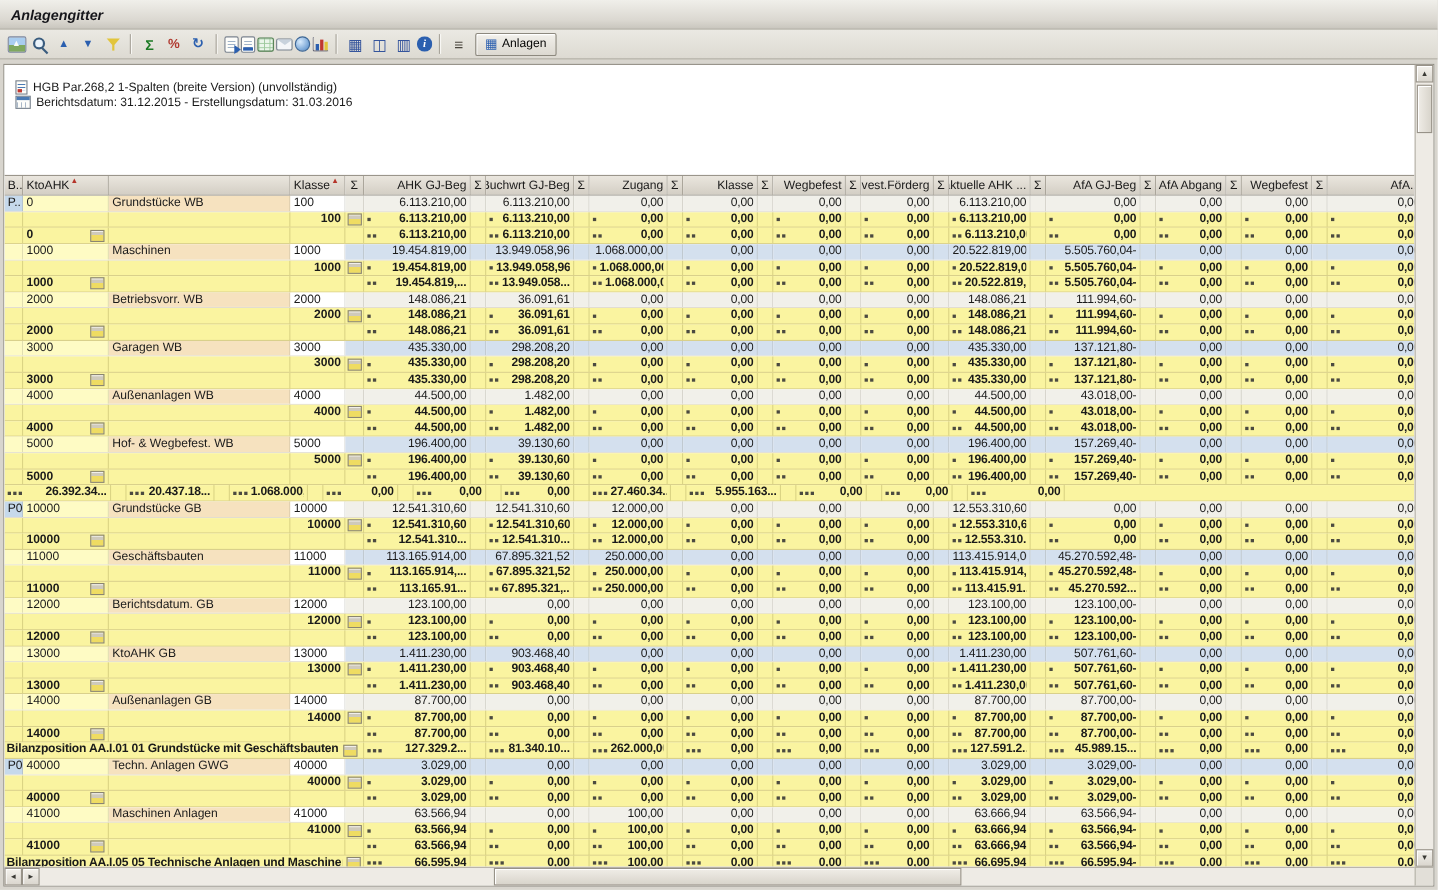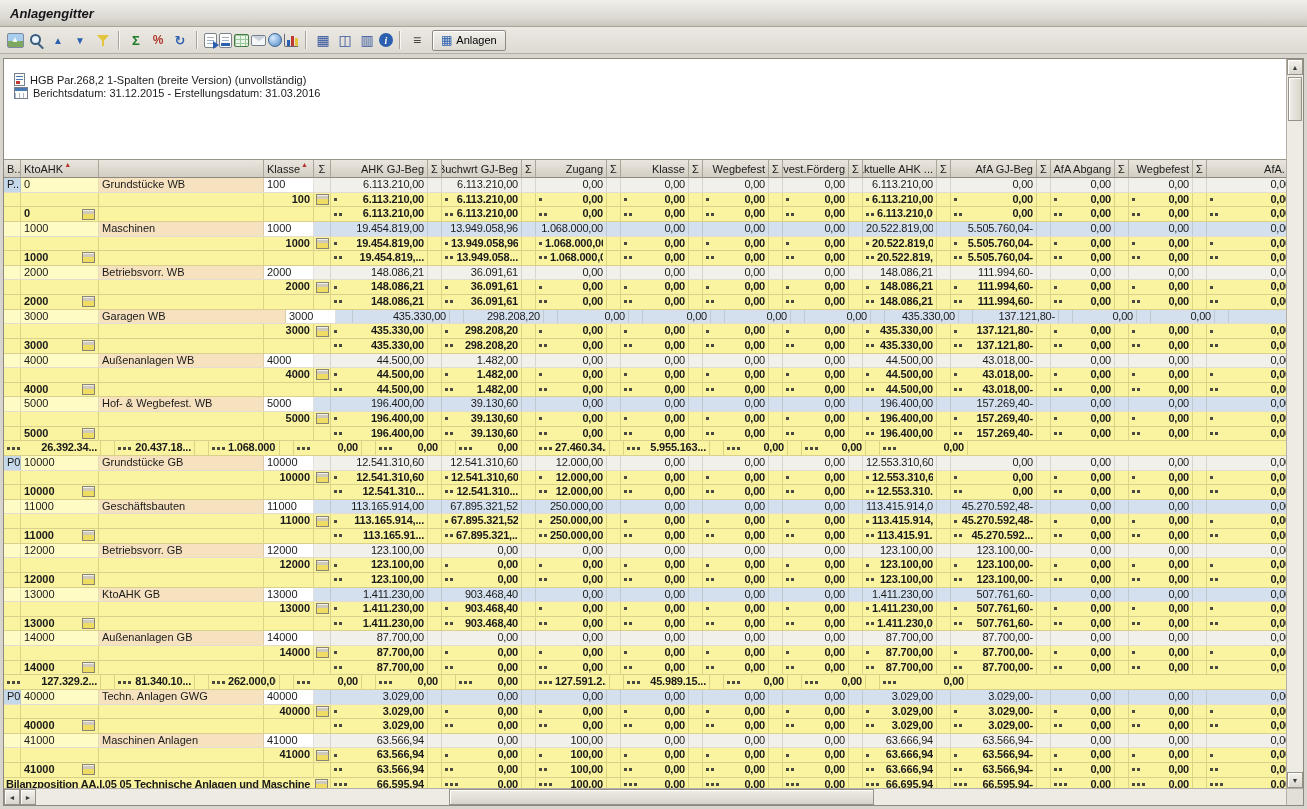--- a/index.html
+++ b/index.html
@@ -927,21 +927,21 @@
               <span class="dots">
                 <i></i>
                 <i></i>
               </span>
               <span class="vtxt">0,00</span>
             </div>
           </div>
           <div class="row d v1">
             <div class="cell b" style="width: 17px;"></div>
             <div class="cell kto" style="width: 78px;"><span>3000</span></div>
-            <div class="cell desc" style="width: 187px;">Garagen WB</div>
+            <div class="cell desc" style="width: 165px;">Garagen WB</div>
             <div class="cell kl" style="width: 50px;">3000</div>
             <div class="cell sig sig0" style="width: 17px;"></div>
             <div class="cell val" style="width: 97px;">
               <span class="vtxt">435.330,00</span>
             </div>
             <div class="cell sig" style="width: 14px;"></div>
             <div class="cell val" style="width: 80px;">
               <span class="vtxt">298.208,20</span>
             </div>
             <div class="cell sig" style="width: 14px;"></div>
@@ -2187,21 +2187,21 @@
               <span class="dots">
                 <i></i>
                 <i></i>
               </span>
               <span class="vtxt">0,00</span>
             </div>
           </div>
           <div class="row d v0">
             <div class="cell b" style="width: 17px;"></div>
             <div class="cell kto" style="width: 78px;"><span>12000</span></div>
-            <div class="cell desc" style="width: 165px;">Betriebsvorr. GB</div>
+            <div class="cell desc" style="width: 165px;">Berichtsdatum. GB</div>
             <div class="cell kl" style="width: 50px;">12000</div>
             <div class="cell sig sig0" style="width: 17px;"></div>
             <div class="cell val" style="width: 97px;">
               <span class="vtxt">123.100,00</span>
             </div>
             <div class="cell sig" style="width: 14px;"></div>
             <div class="cell val" style="width: 80px;">
               <span class="vtxt">0,00</span>
             </div>
             <div class="cell sig" style="width: 14px;"></div>
@@ -2881,20 +2881,24 @@
             <div class="cell sig" style="width: 14px;"></div>
             <div class="cell val" style="width: 88px;">
               <span class="dots">
                 <i></i>
                 <i></i>
               </span>
               <span class="vtxt">0,00</span>
             </div>
           </div>
           <div class="row s3">
+            <div class="cell lbl" style="width: 327px;">
+              <span class="txt">Bilanzposition AA.I.01 01 Grundstücke mit Geschäftsbauten</span>
+              <span class="sicon"></span>
+            </div>
             <div class="cell val" style="width: 97px;">
               <span class="dots">
                 <i></i>
                 <i></i>
                 <i></i>
               </span>
               <span class="vtxt">127.329.2...</span>
             </div>
             <div class="cell sig" style="width: 14px;"></div>
             <div class="cell val" style="width: 80px;">

